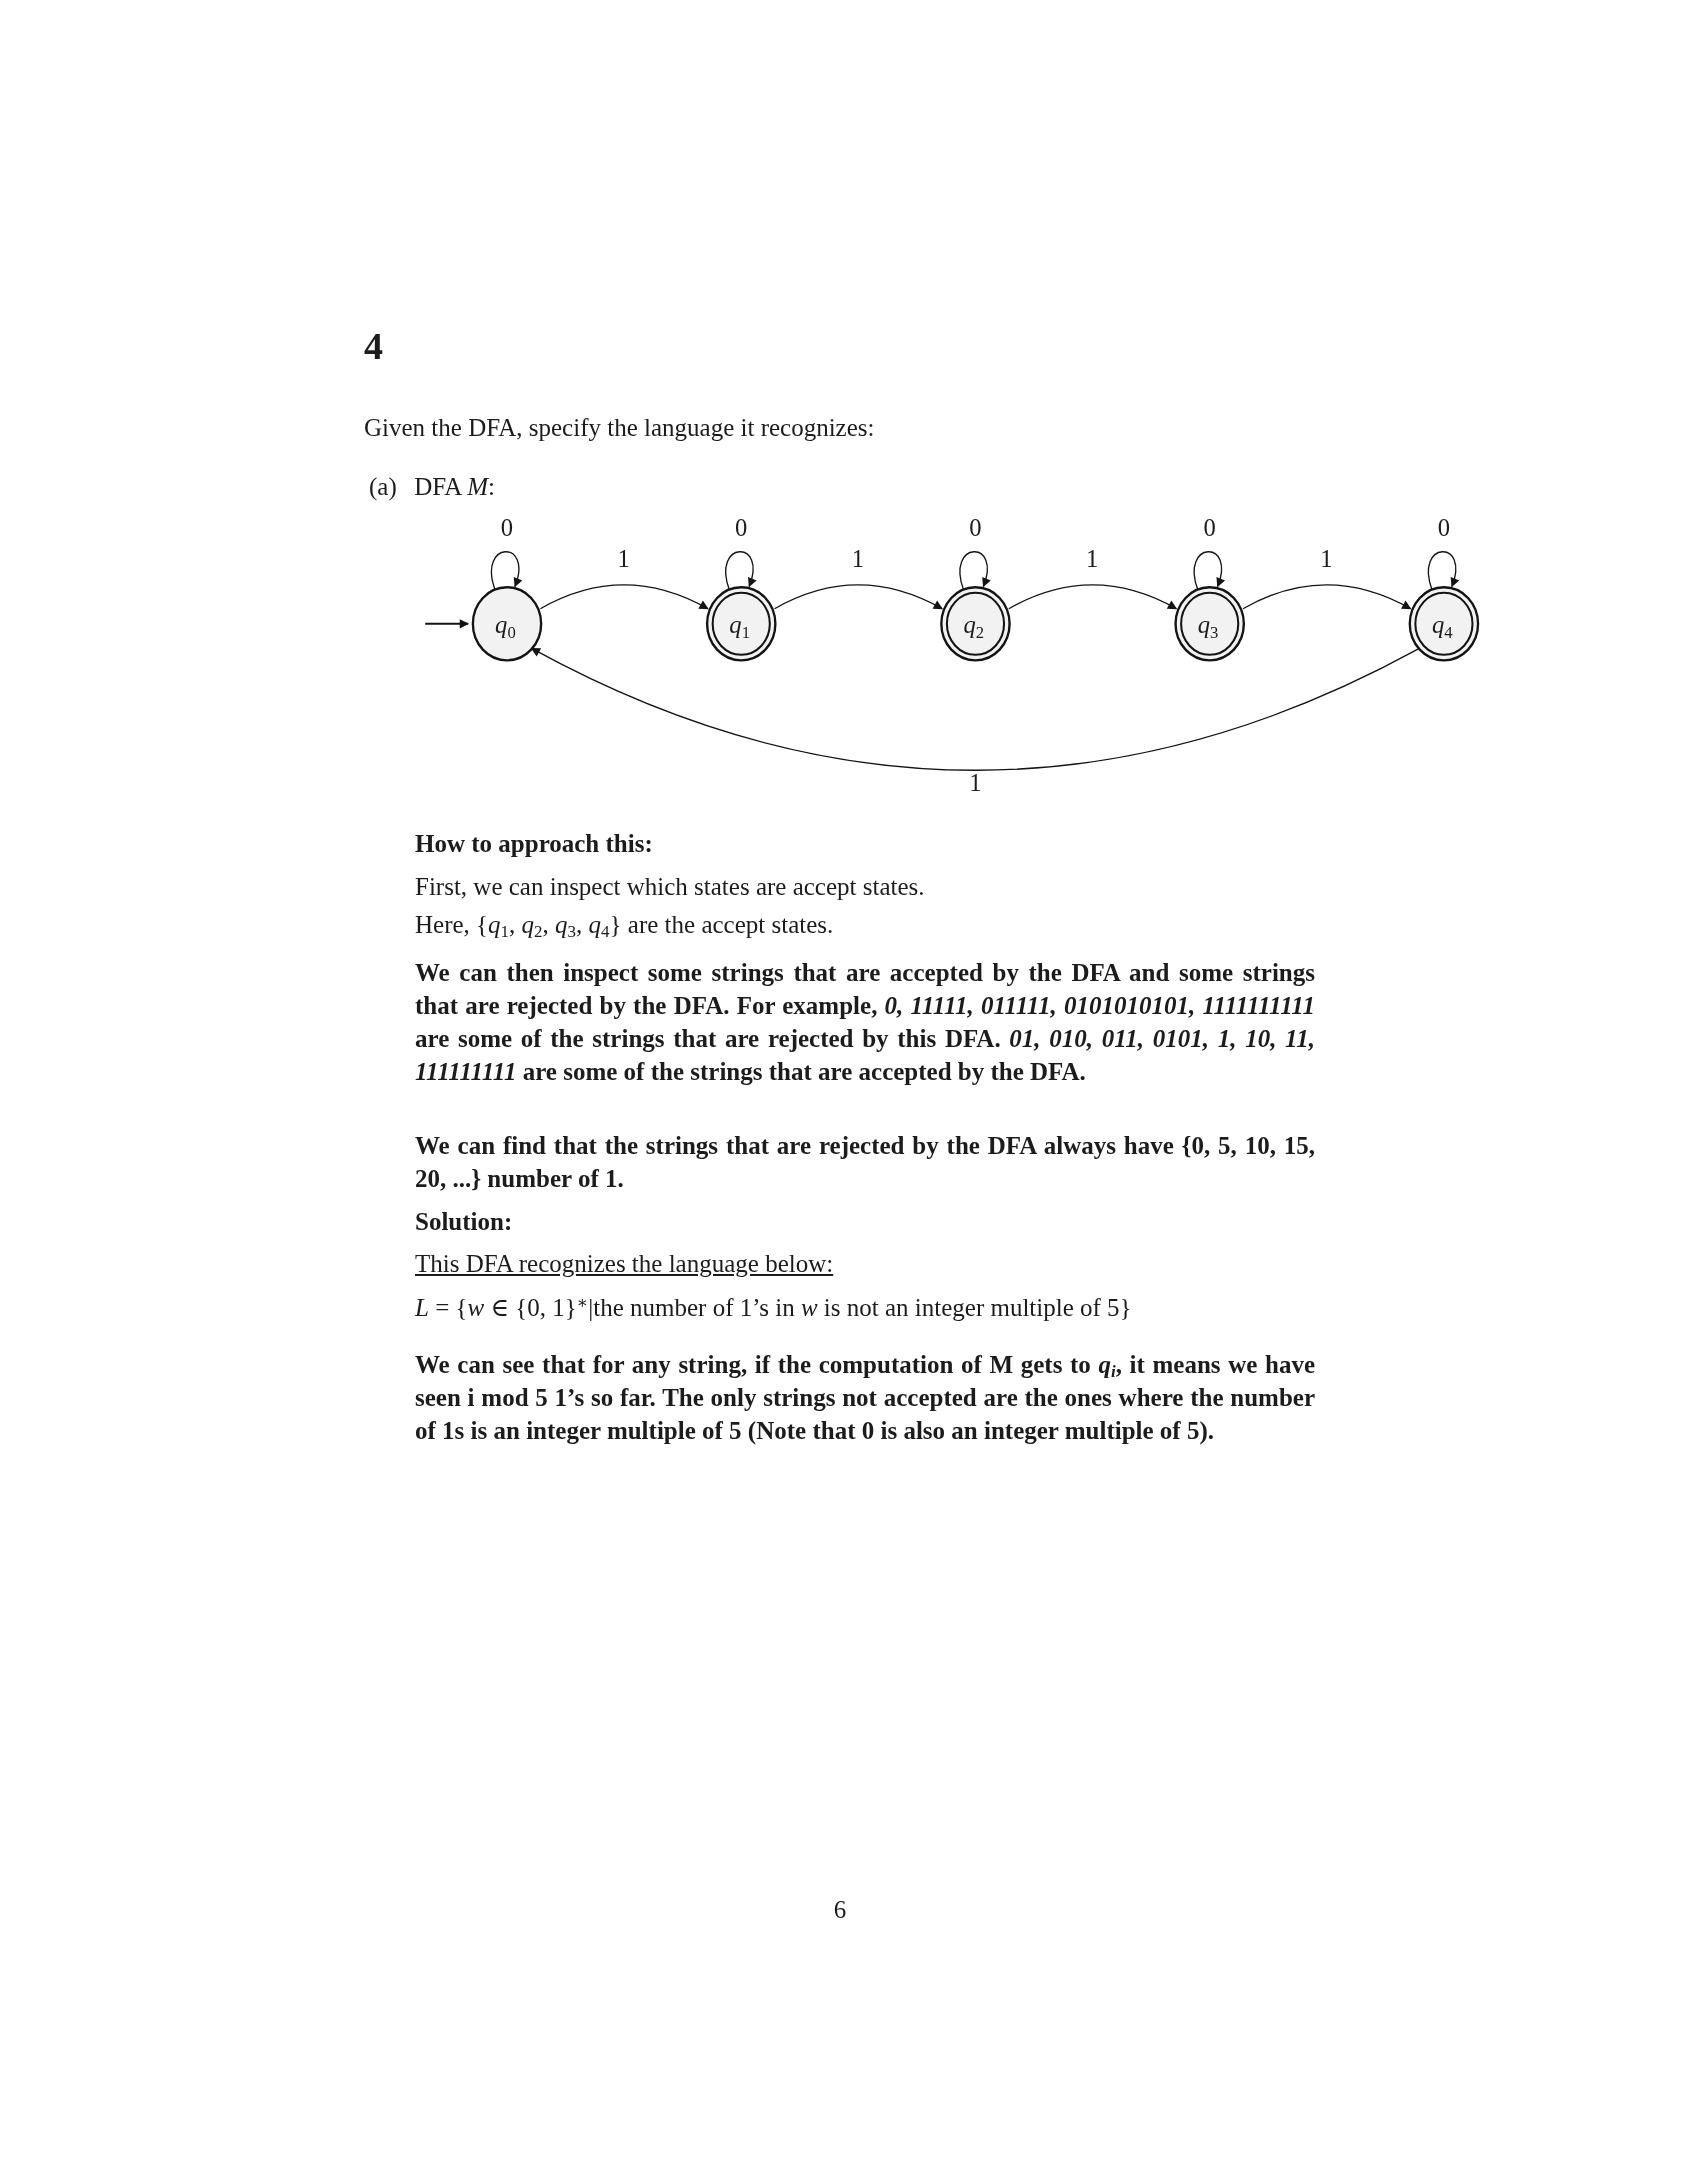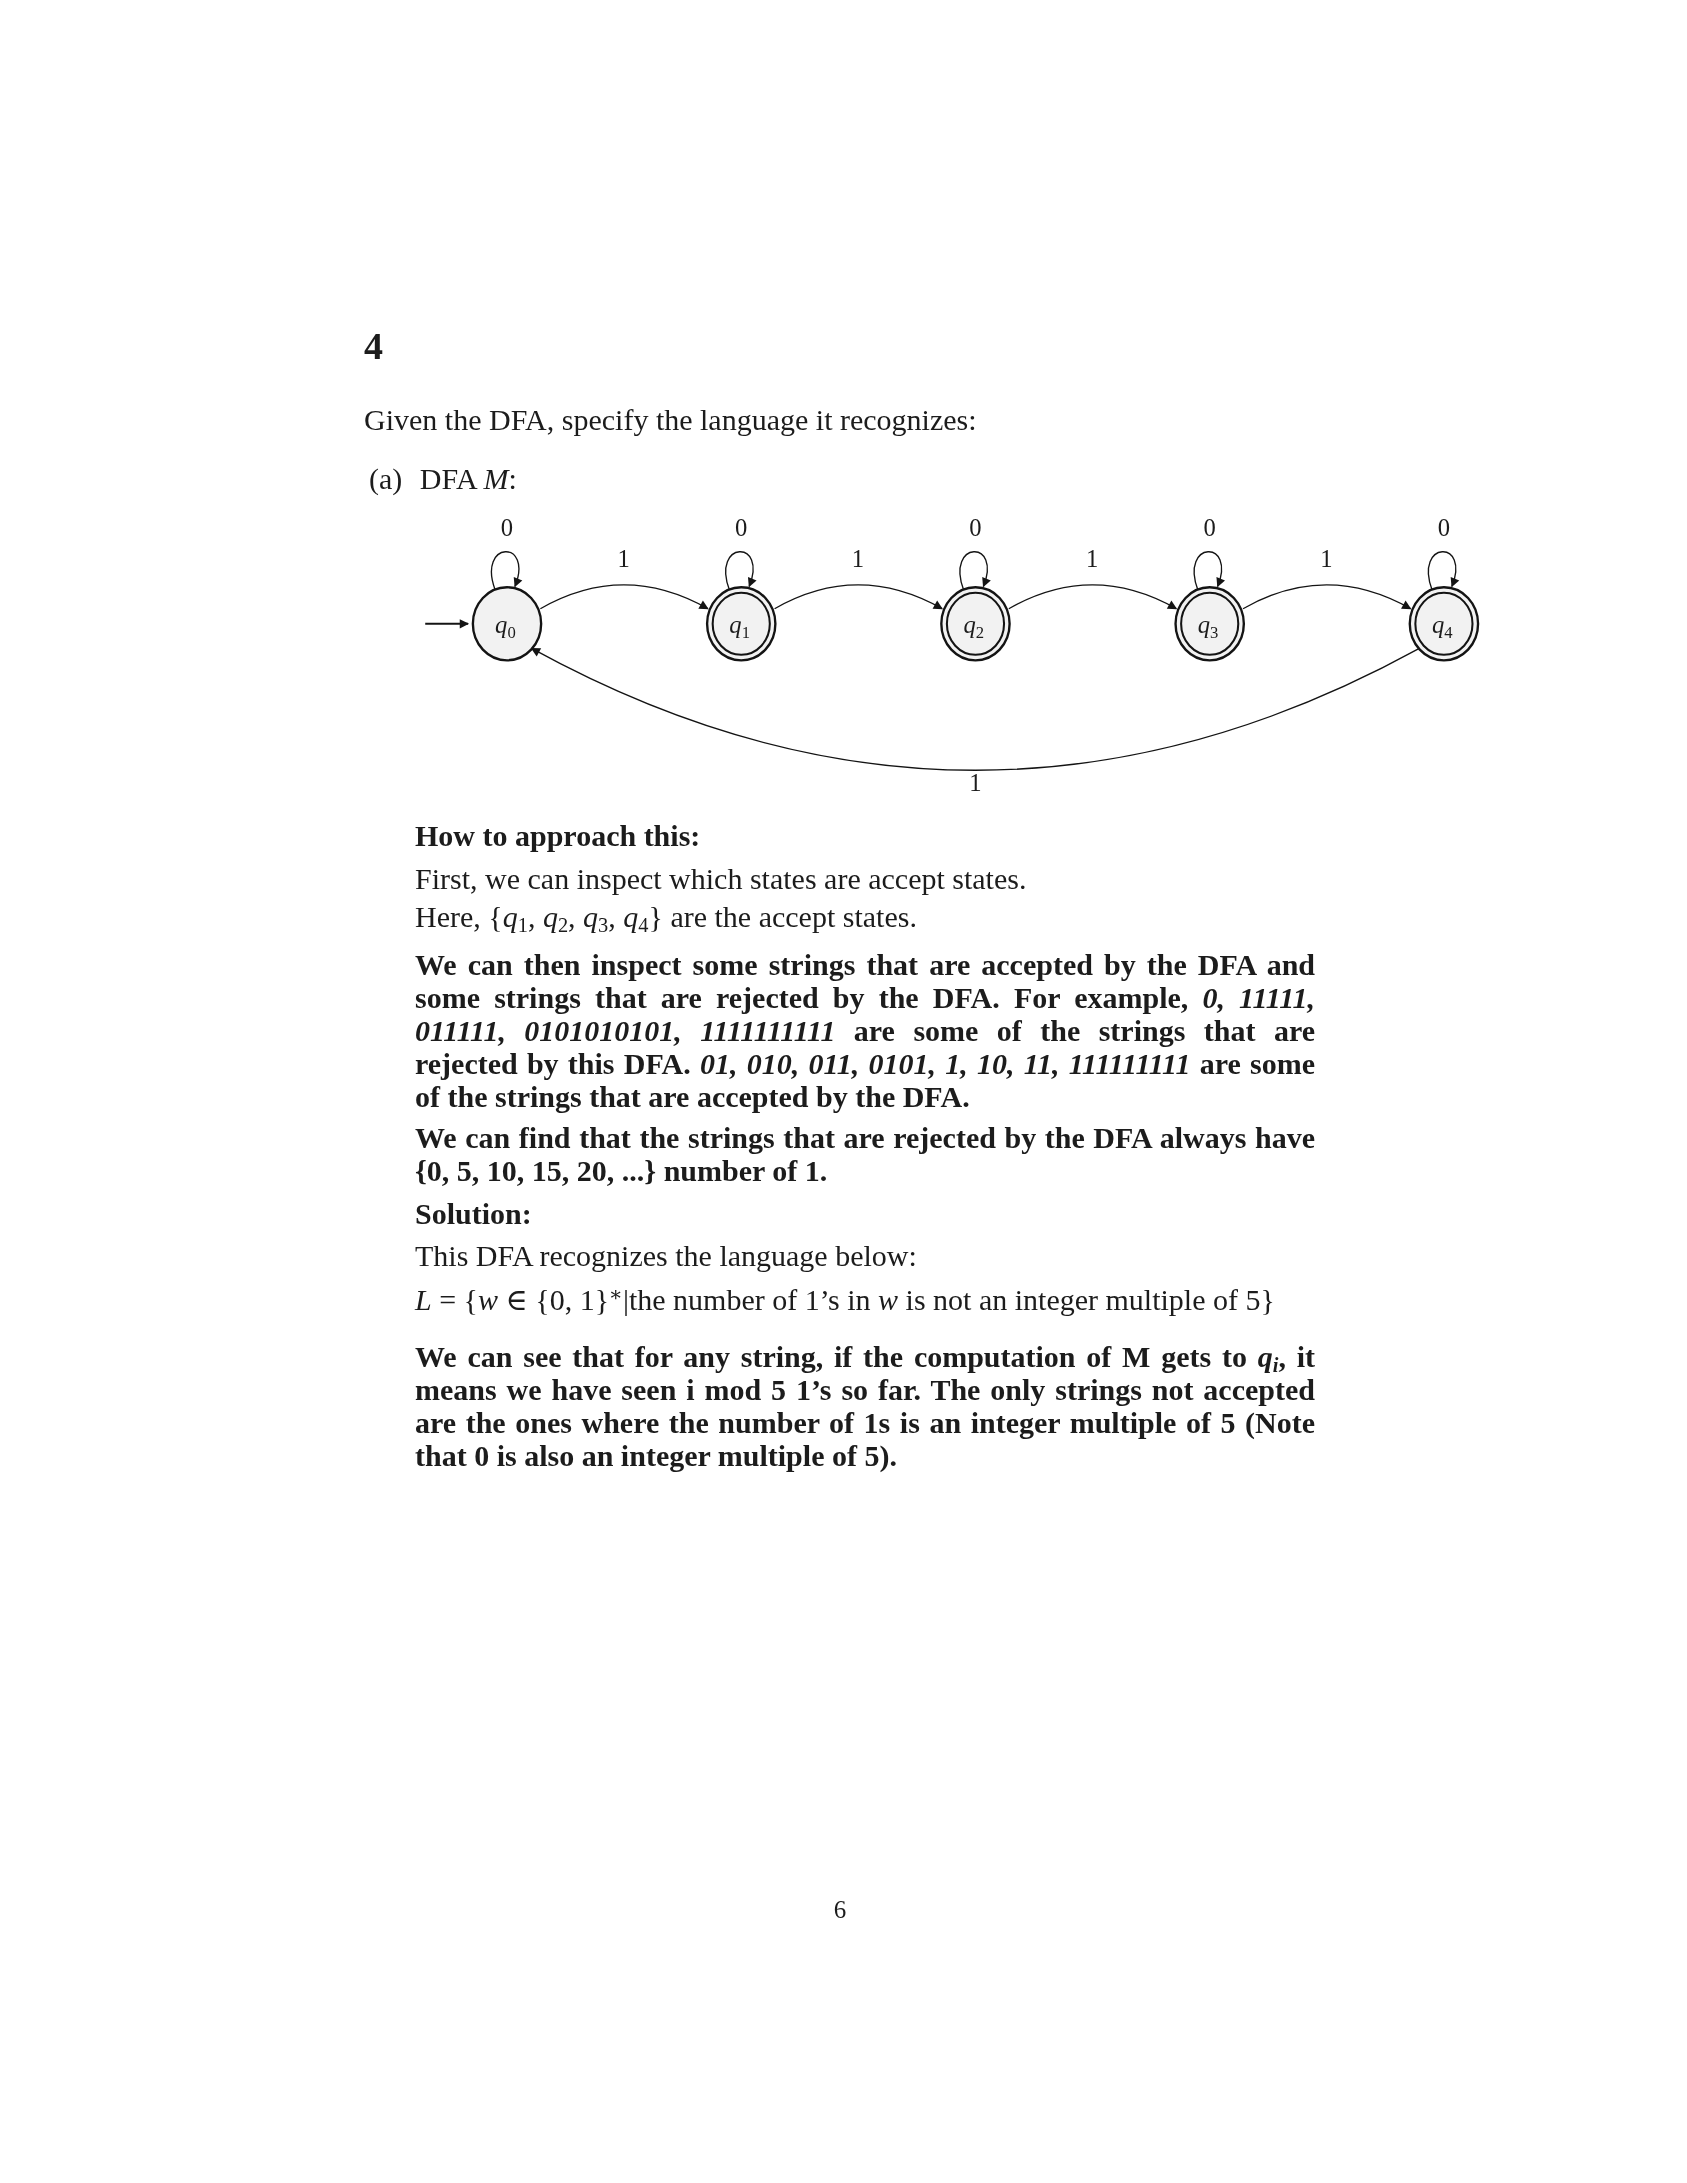--- a/index.html
+++ b/index.html
@@ -5,21 +5,21 @@
   html,body{margin:0;padding:0;background:#e9e9e9;}
   .page{
     position:relative;
     width:1687px;height:2183px;
     background:#ffffff;
     font-family:"Liberation Serif","DejaVu Serif",serif;
     color:#1c1c1c;
     overflow:hidden;
   }
   .abs{position:absolute;}
-  .body-text{font-size:30px;line-height:33px;}
+  .body-text{font-size:25px;line-height:33px;margin-top:8px;}
   .justify{text-align:justify;font-weight:bold;}
   .bf{font-weight:bold;}
   .it{font-style:italic;}
   .section-number{font-size:38px;font-weight:bold;line-height:1;}
   sub{font-size:68%;vertical-align:baseline;position:relative;top:0.24em;line-height:0;}
   sup{font-size:68%;vertical-align:baseline;position:relative;top:-0.45em;line-height:0;}
   .part-title{margin-left:17.5px;}
   
   svg text{font-family:"Liberation Serif","DejaVu Serif",serif;fill:#1c1c1c;}
   .state-outline{fill:#f2f2f2;stroke:#141414;stroke-width:3;}
@@ -113,21 +113,21 @@
   <div class="abs body-text" style="left:415px;top:862px;text-align:right;">First, we can inspect which states are accept states.</div>
 
   <div class="abs body-text" style="left:415px;top:900px;"><span>Here, {</span><span class="it">q</span><span><sub>1</sub></span><span>, </span><span class="it">q</span><span><sub>2</sub></span><span>, </span><span class="it">q</span><span><sub>3</sub></span><span>, </span><span class="it">q</span><span><sub>4</sub></span><span>} are the accept states.</span></div>
 
   <div class="abs body-text justify" style="left:415px;top:948px;width:900px;"><span>We can then inspect some strings that are accepted by the DFA and some strings that are rejected by the DFA. For example, </span><span class="it">0, 11111, 011111, 0101010101, 1111111111</span><span> are some of the strings that are rejected by this DFA. </span><span class="it">01, 010, 011, 0101, 1, 10, 11, 111111111</span><span> are some of the strings that are accepted by the DFA.</span></div>
 
   <div class="abs body-text justify" style="left:415px;top:1121px;width:900px;">We can find that the strings that are rejected by the DFA always have {0, 5, 10, 15, 20, ...} number of 1.</div>
 
   <div class="abs body-text bf" style="left:415px;top:1197px;">Solution:</div>
 
-  <div class="abs body-text" style="left:415px;top:1239px;">This DFA recognizes the language below:</div>
+  <div class="abs body-text" style="left:415px;top:1239px;text-decoration:underline;">This DFA recognizes the language below:</div>
 
   <div class="abs body-text" style="left:415px;top:1283px;"><span class="it">L</span><span> = {</span><span class="it">w</span><span> ∈ {0, 1}</span><span><sup>∗</sup></span><span>|the number of 1’s in </span><span class="it">w</span><span> is not an integer multiple of 5}</span></div>
 
   <div class="abs body-text justify" style="left:415px;top:1340px;width:900px;"><span>We can see that for any string, if the computation of M gets to </span><span class="it">q</span><span class="it"><sub>i</sub></span><span>, it means we have seen i mod 5 1’s so far. The only strings not accepted are the ones where the number of 1s is an integer multiple of 5 (Note that 0 is also an integer multiple of 5).</span></div>
 
   <div class="abs page-number" style="left:364px;top:1896px;width:952px;">6</div>
 
 </div>
 
 

